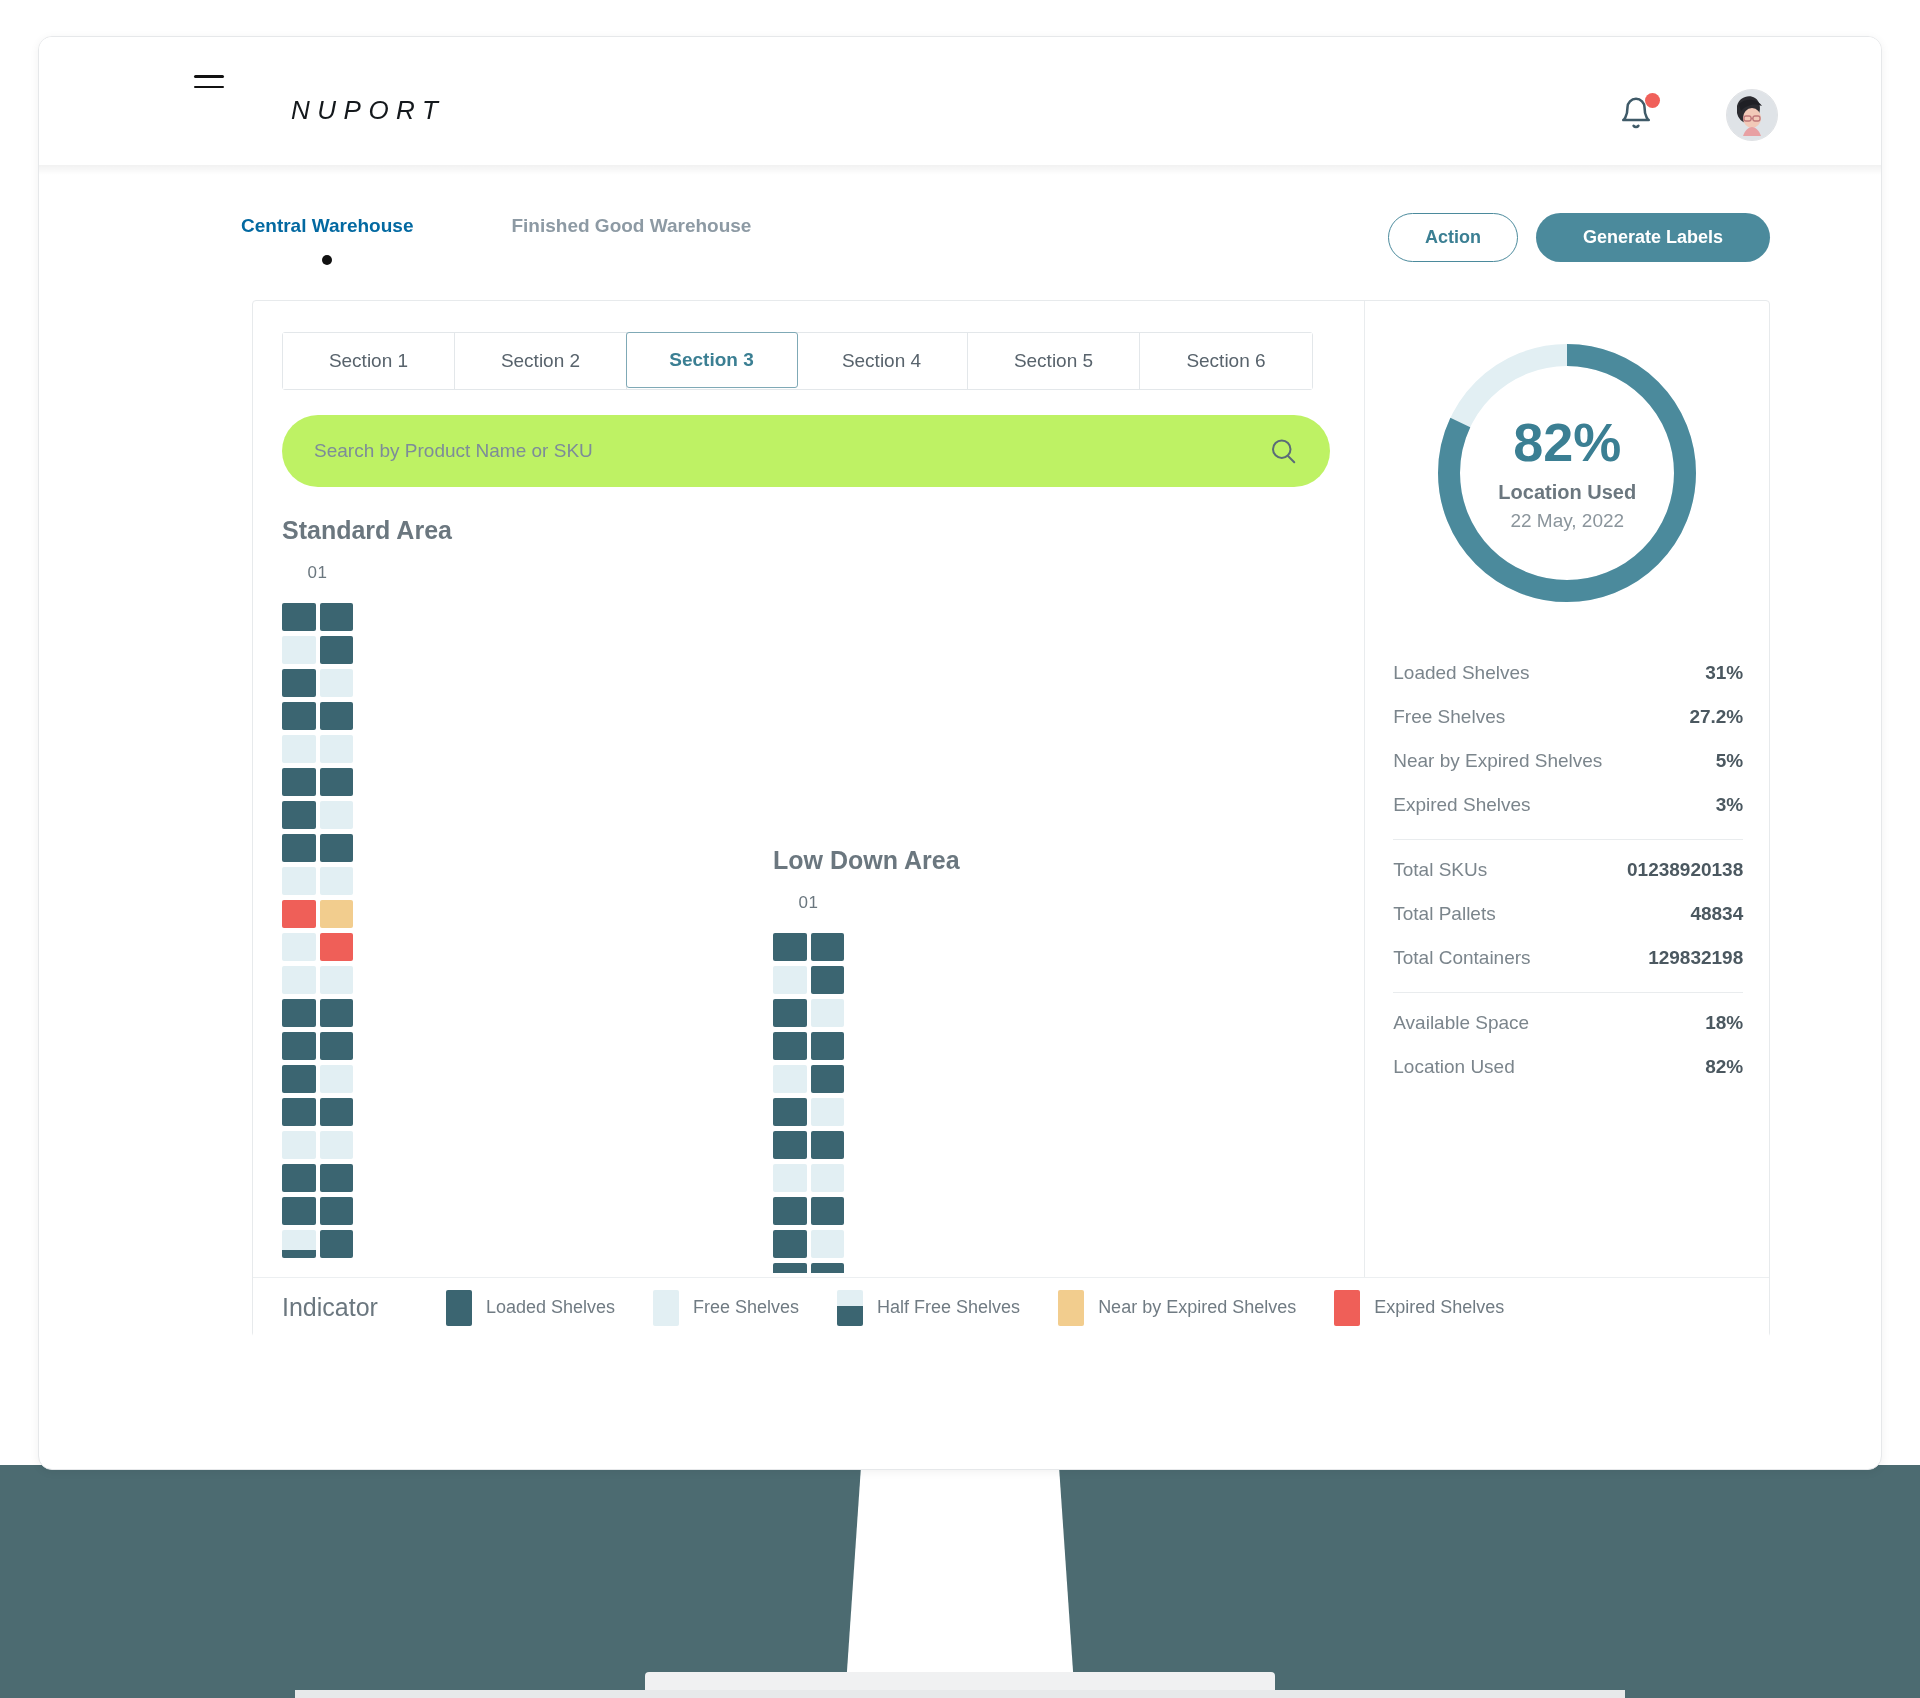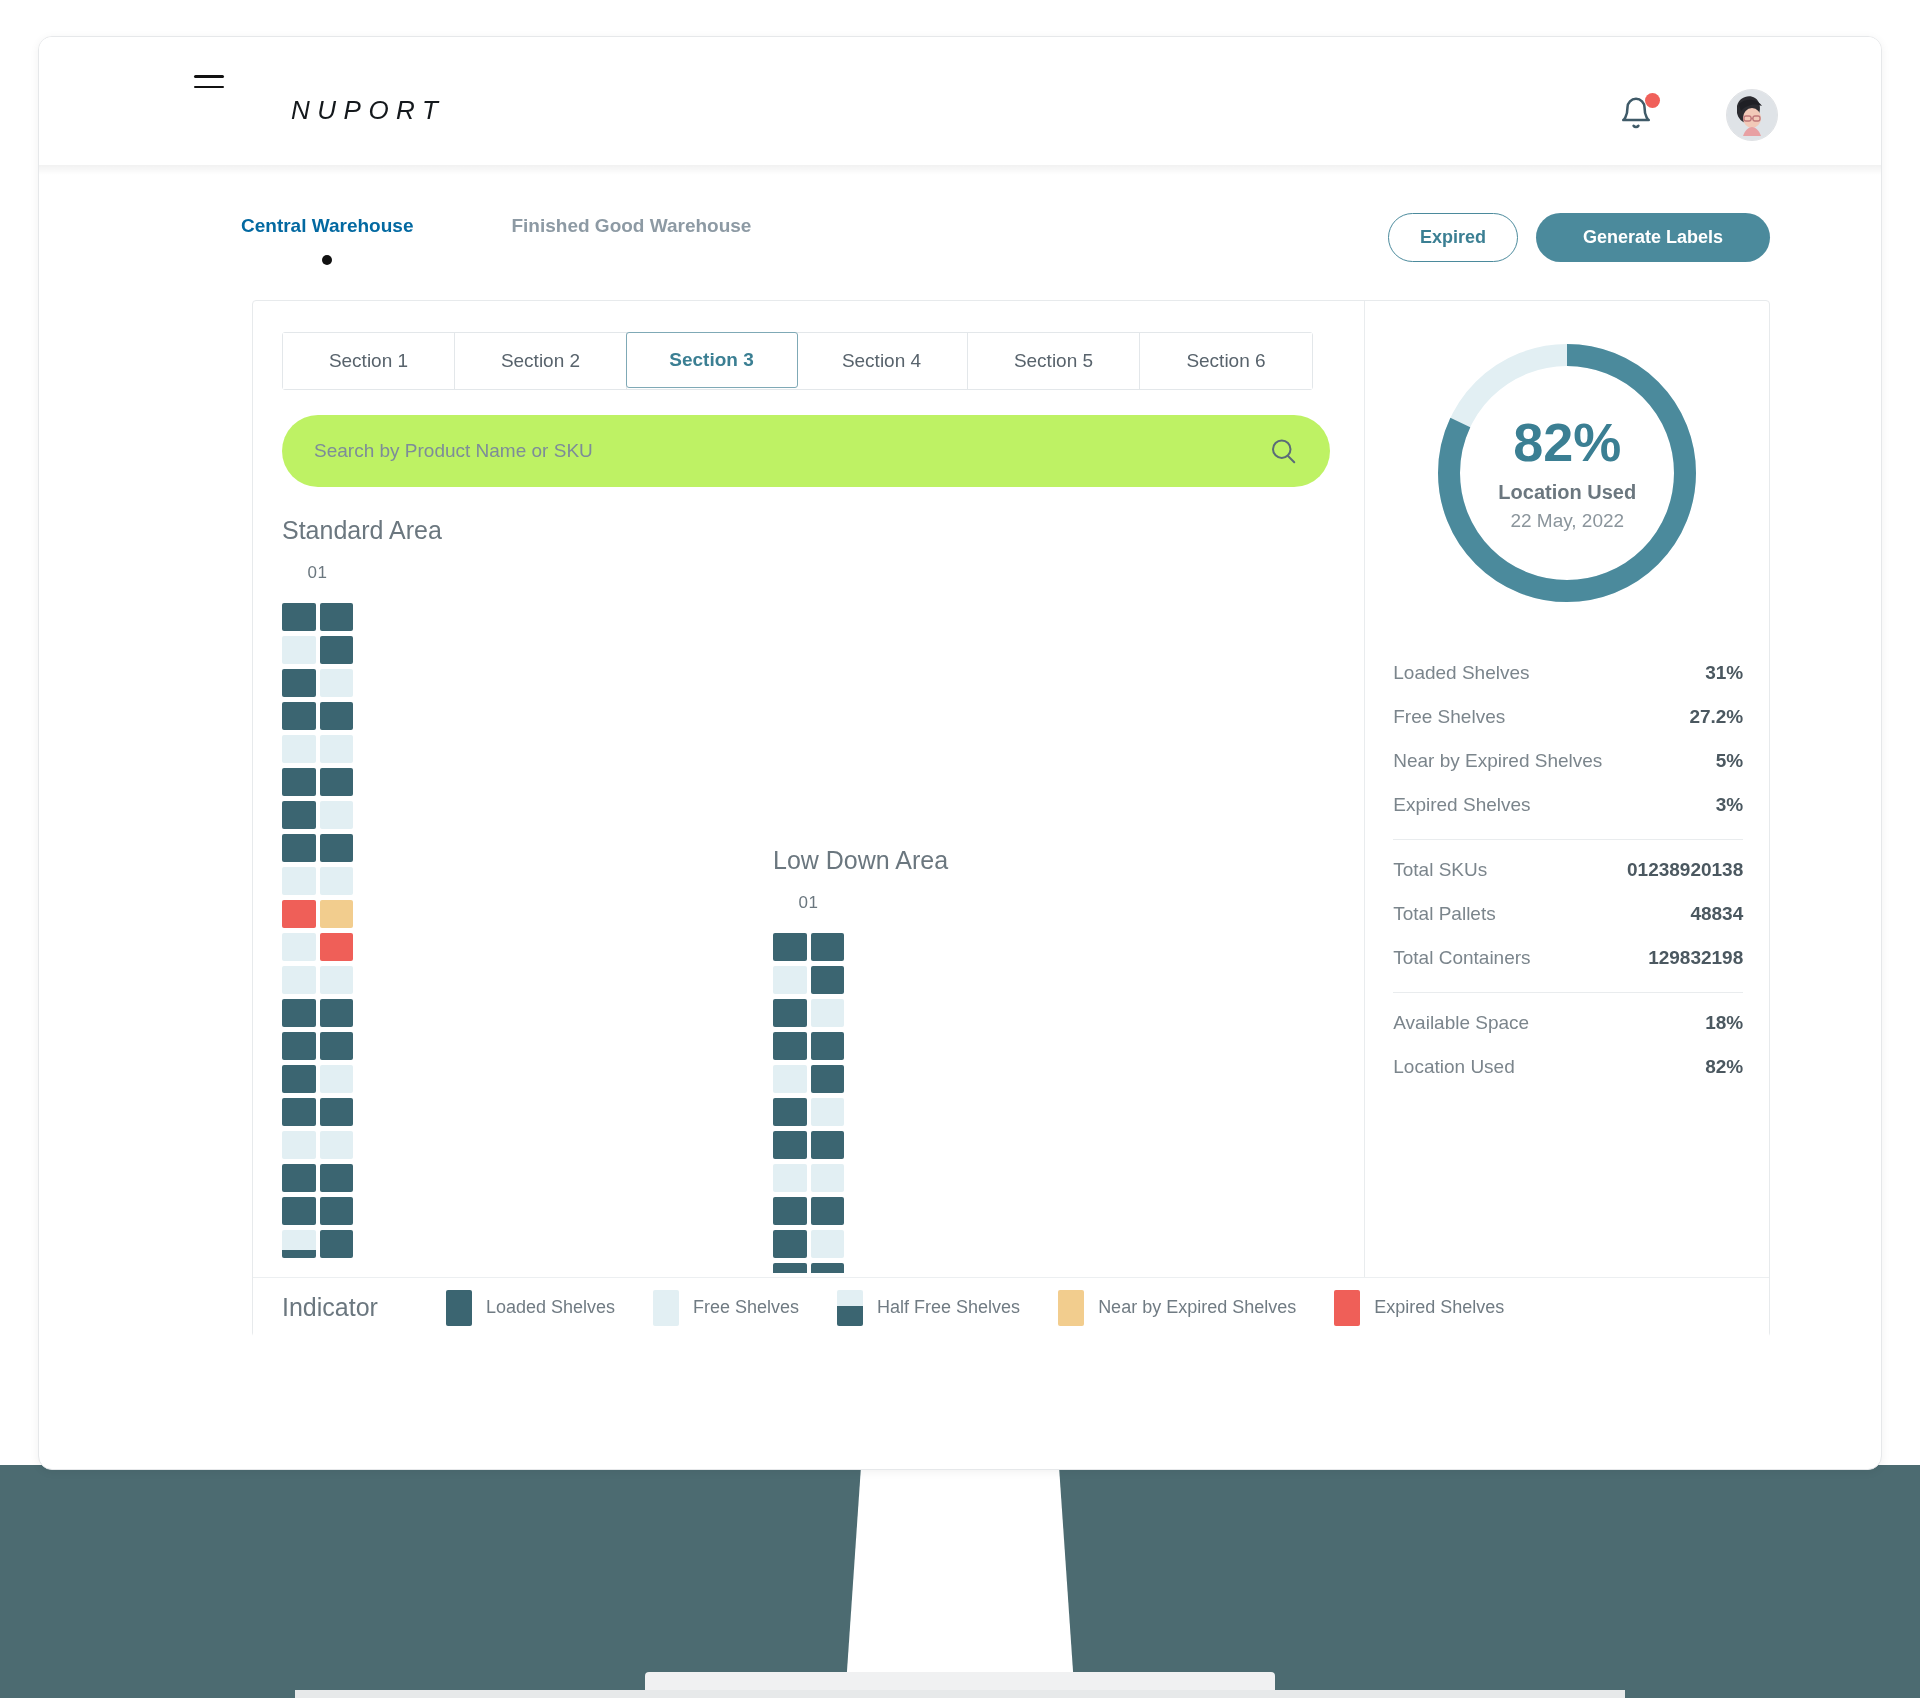--- a/index.html
+++ b/index.html
@@ -132,21 +132,21 @@
   }
   .search input {
     flex: 1; border: none; outline: none; background: transparent;
     font-size: 19px; color: #5a6b78; font-family: "Liberation Sans", sans-serif;
   }
   .search input::placeholder { color: #7d8c99; }
   .search-icon { width: 30px; height: 30px; flex-shrink: 0; cursor: pointer; }
 
   
   .area-title {
-    position: absolute; font-size: 25px; color: #6b777f; font-weight: 400;
+    position: absolute; font-size: 25px; color: #6b777f; font-weight: 700;
   }
   .grid-wrap { position: absolute; }
   .grid-cols { display: flex; gap: 20px; flex-direction: column; }
   .grid-col { width: 71px; }
   .col-label {
     text-align: center; font-size: 17px; color: #6b777f; margin-bottom: 20px;
     letter-spacing: .5px;
   }
   .cells { display: flex; flex-direction: column; gap: 5px; }
   .cell-row { display: flex; gap: 4px; }
@@ -231,21 +231,21 @@
     <div class="wh-tabs">
       <div class="wh-tab active">
         <span>Central Warehouse</span>
         <span class="dot"></span>
       </div>
       <div class="wh-tab">
         <span>Finished Good Warehouse</span>
       </div>
     </div>
 
-    <div class="btn-action">Expired</div>
+    <div class="btn-action">Action</div>
     <div class="btn-generate">Generate Labels</div>
 
     <div class="card">
 
       <div class="card-left">
 
         <div class="sec-tabs">
           <div class="sec-tab">Section 1</div>
           <div class="sec-tab">Section 2</div>
           <div class="sec-tab active">Section 3</div>

